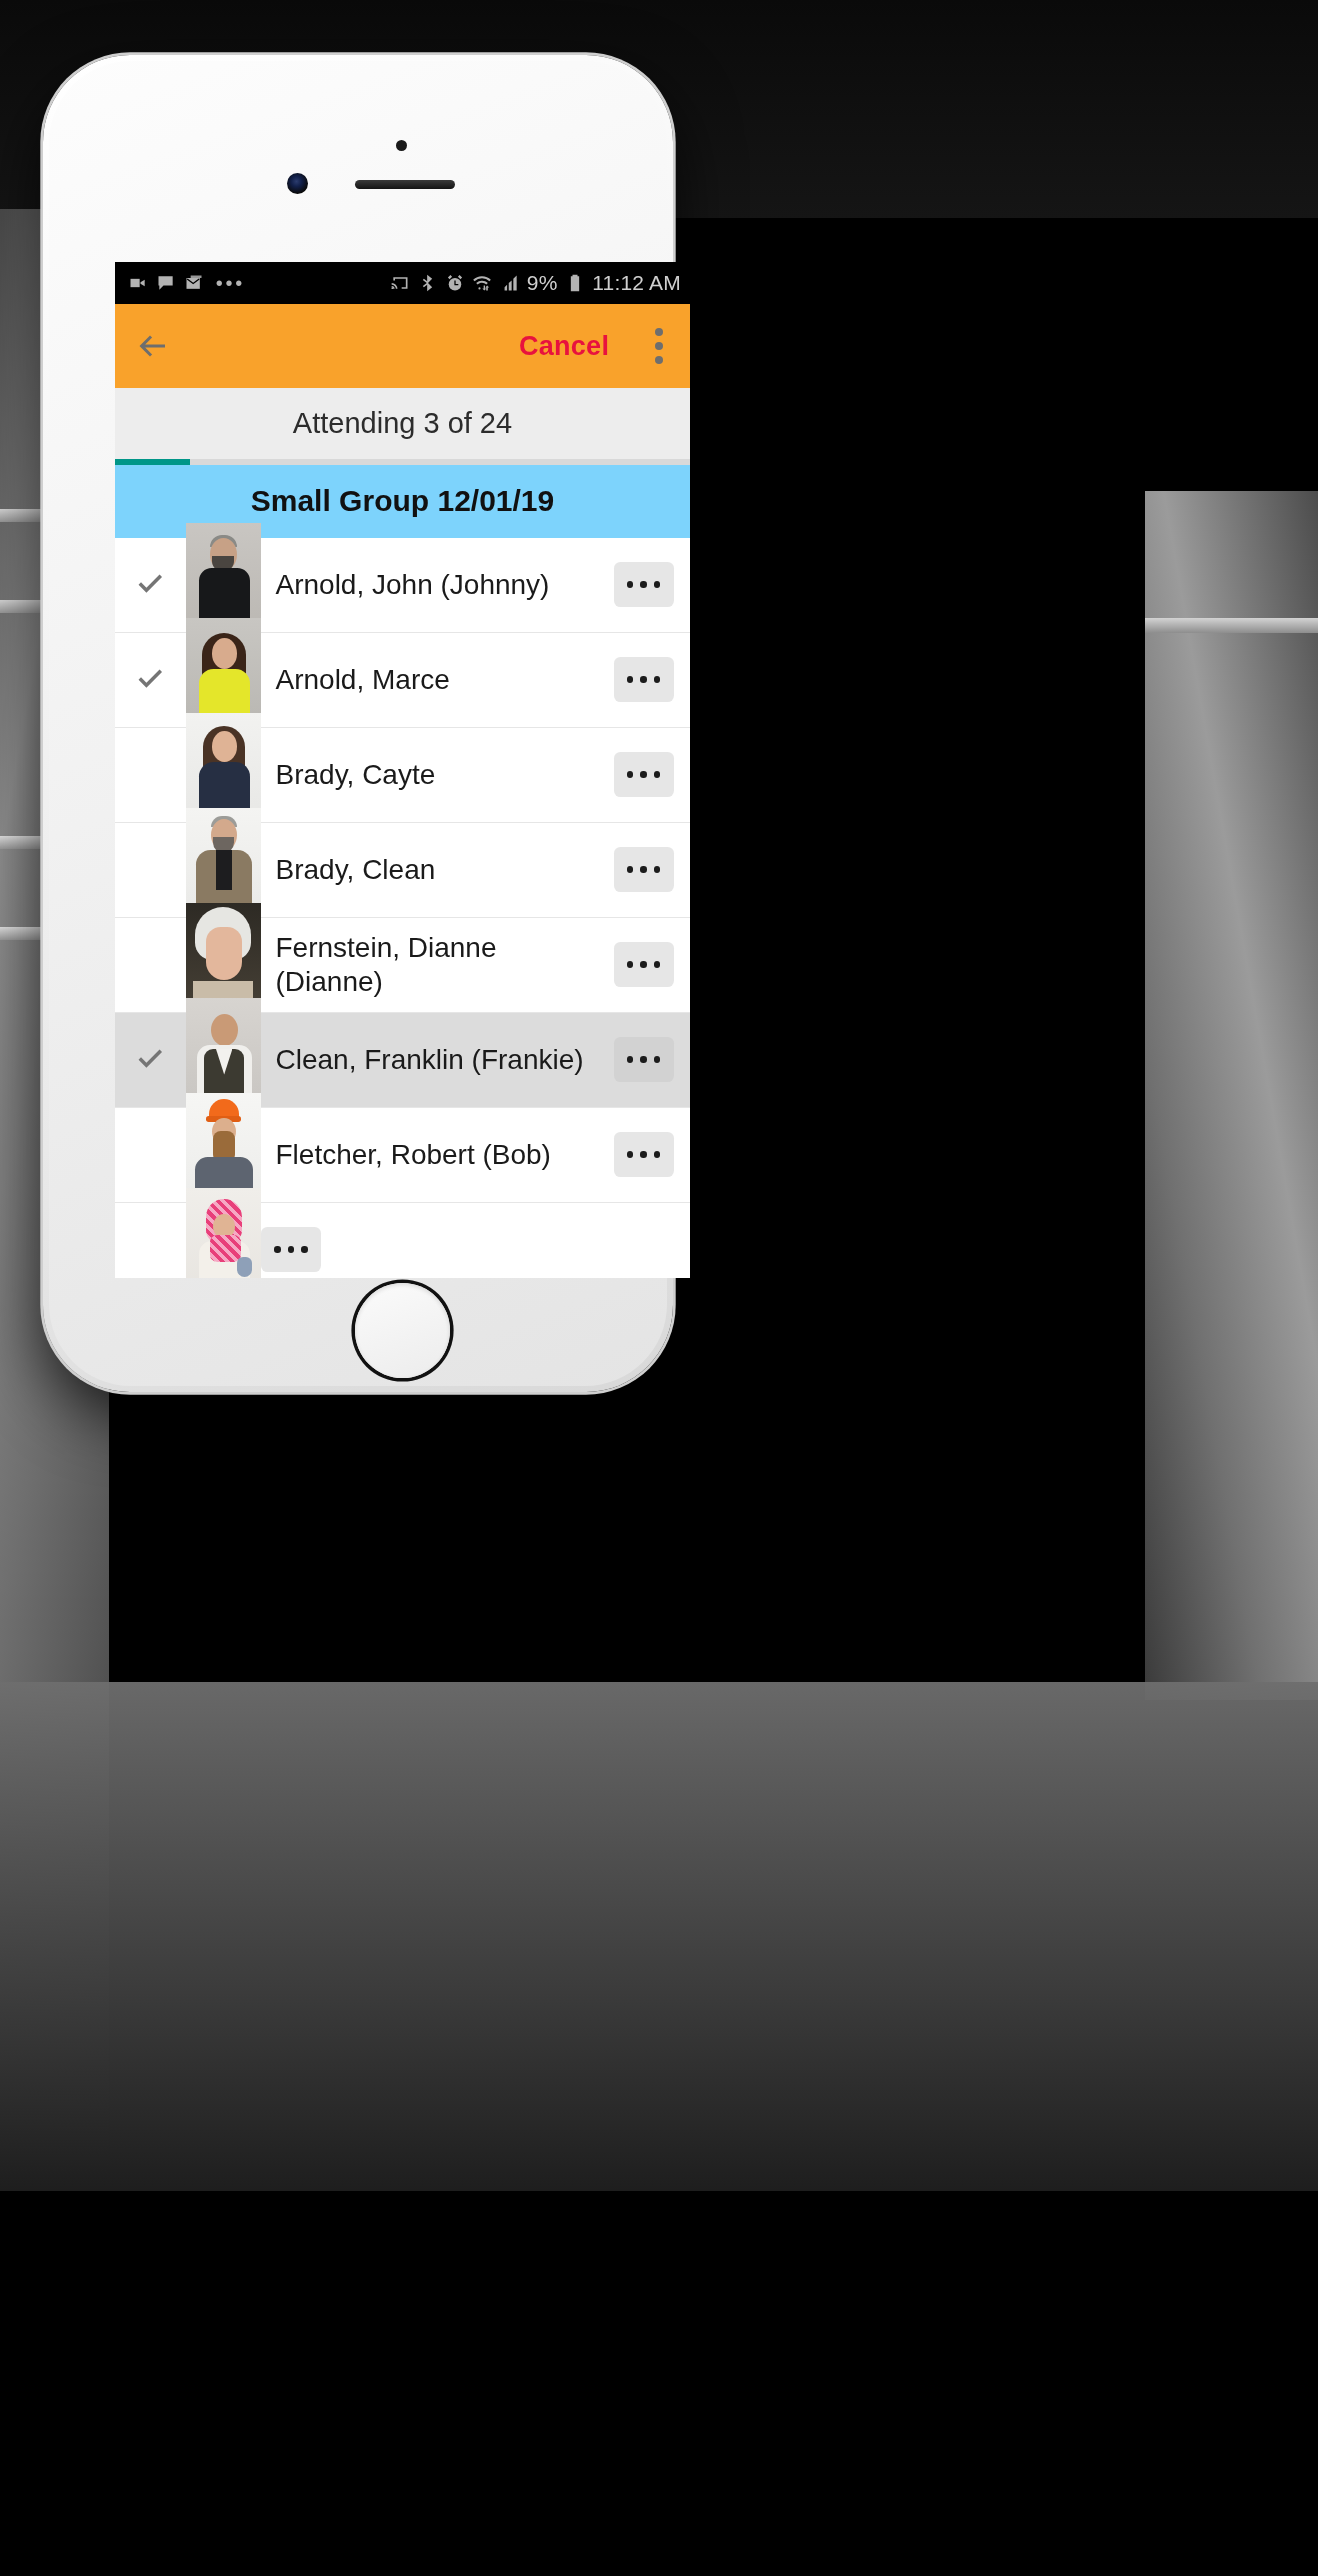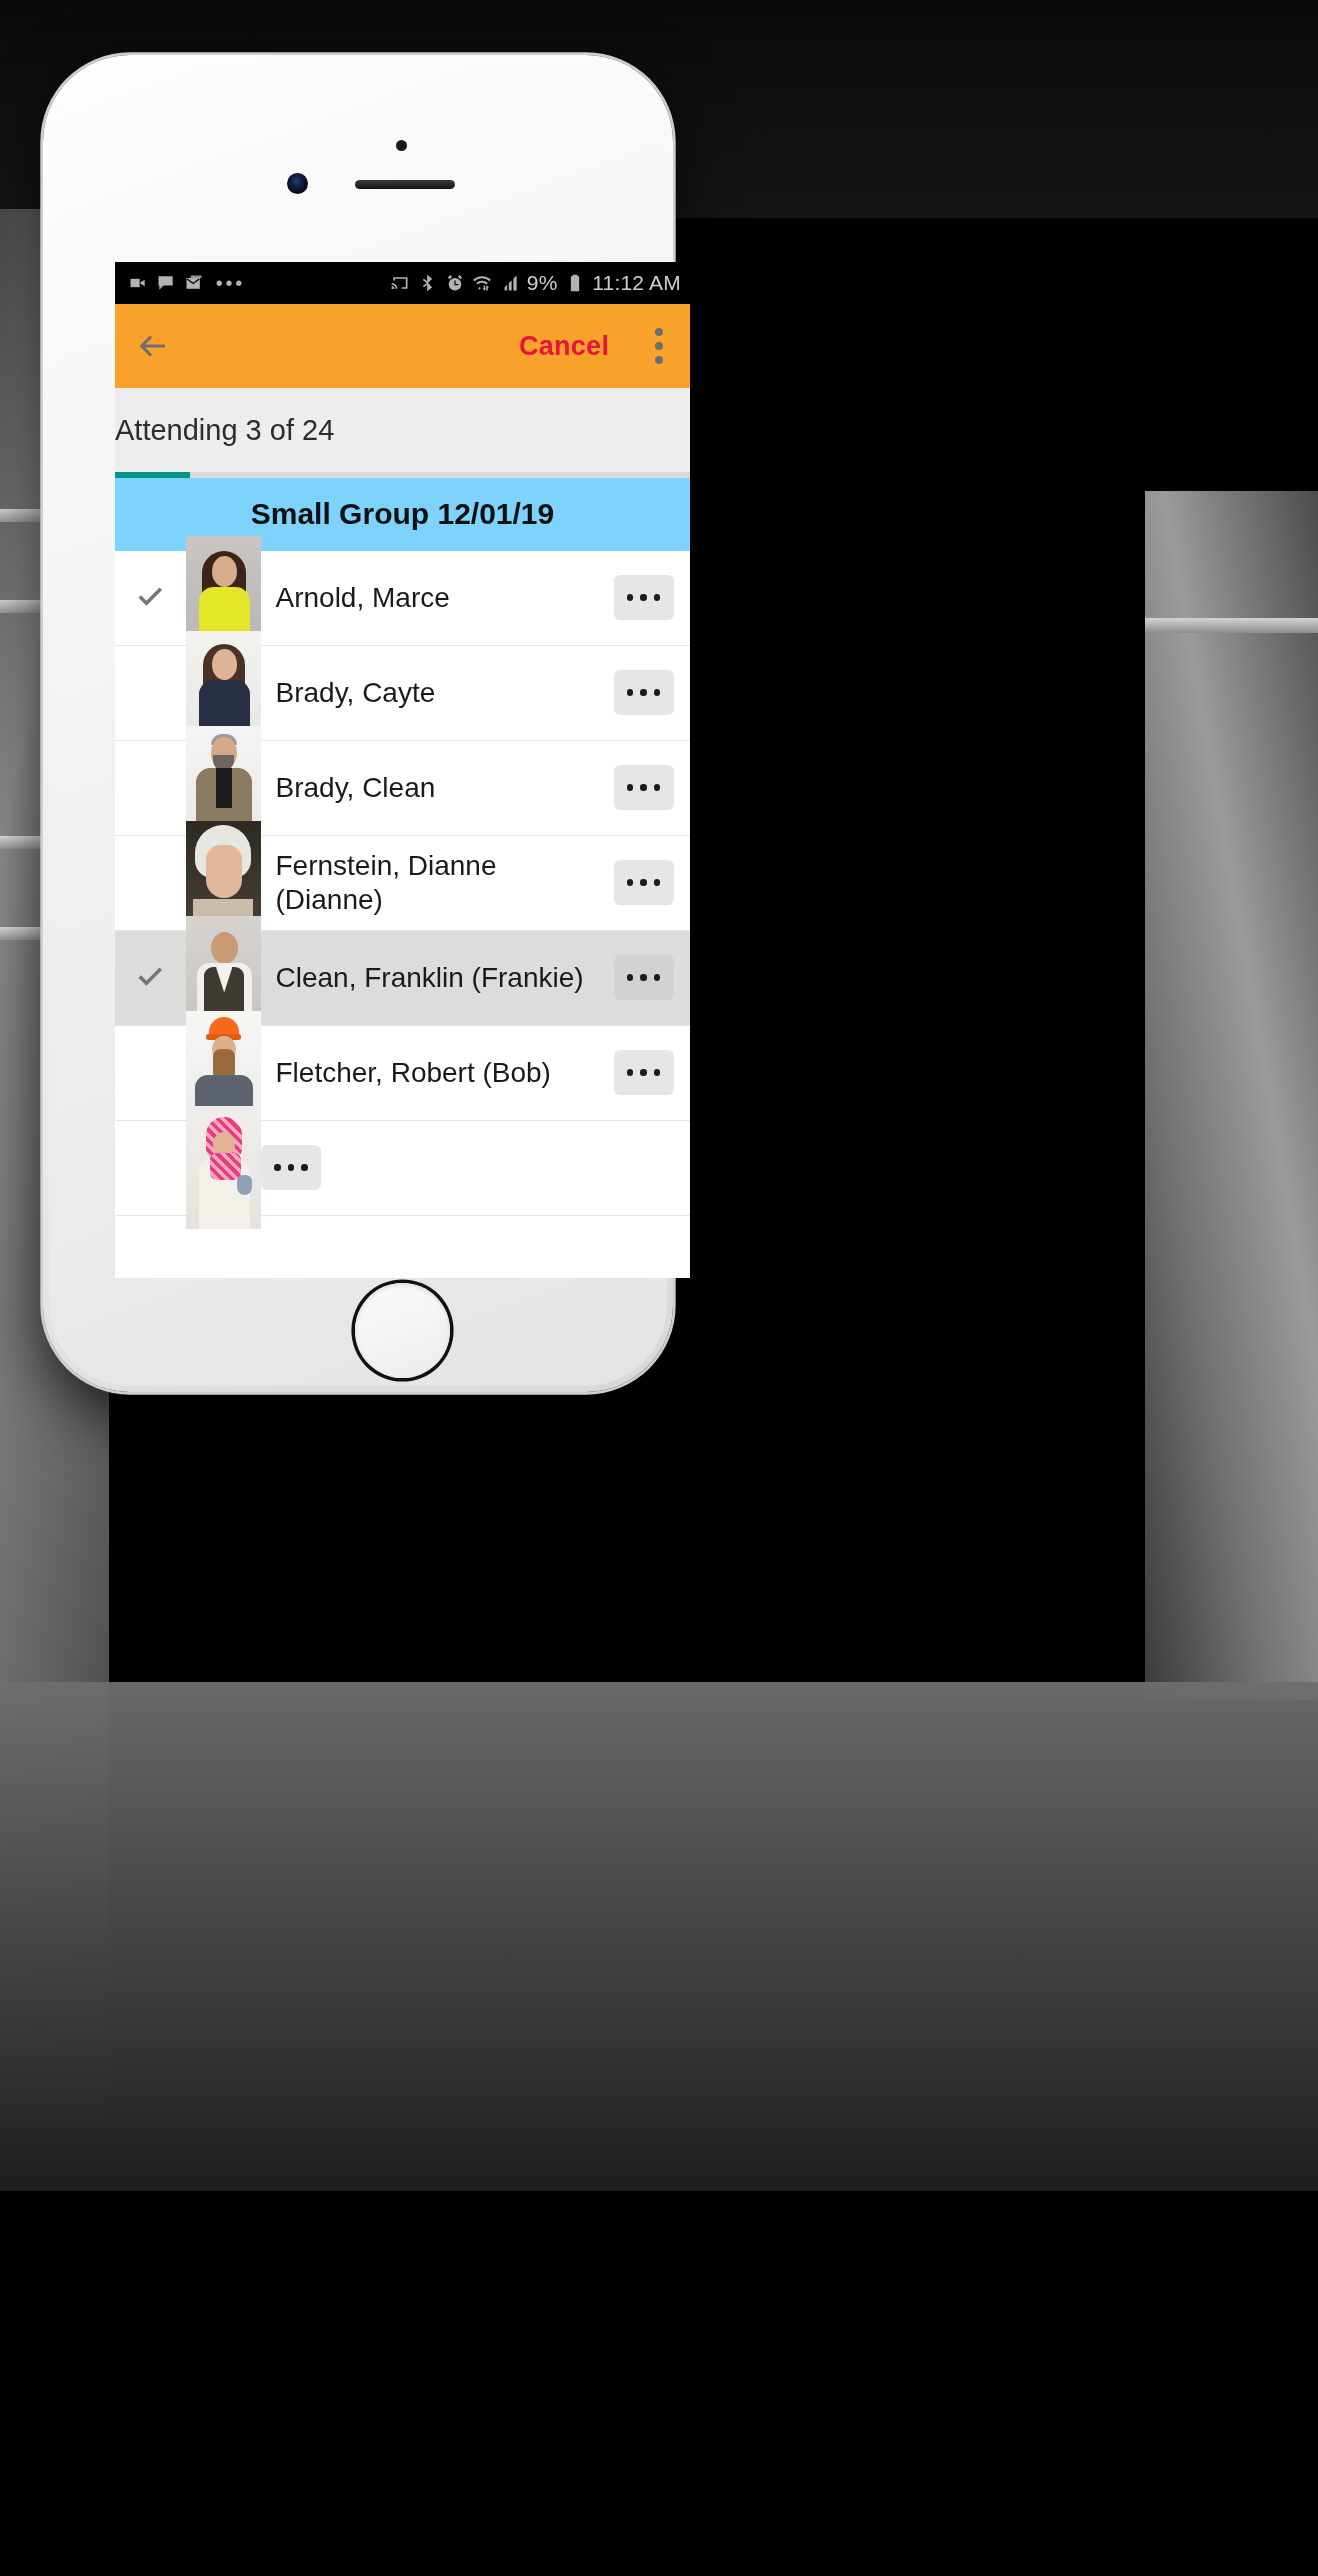--- a/index.html
+++ b/index.html
@@ -126,22 +126,22 @@
   .cancel-btn {
     margin-left:auto; color:#E8123E; font-size:27px; font-weight:bold;
     letter-spacing:0.3px; background:none; border:none; cursor:pointer;
     font-family:"Liberation Sans", sans-serif;
   }
   .kebab { margin-left:38px; display:flex; flex-direction:column; gap:5.5px; padding:3.6px 7.3px; }
   .kebab span { width:8.2px; height:8.2px; border-radius:50%; background:#6e6e6e; display:block; }
 
   
   .attending-bar {
-    height:84px; background:#EDEDED;
-    display:flex; align-items:center; justify-content:flex-start;
+    height:71px; background:#EDEDED;
+    display:flex; align-items:center; justify-content:center;
   }
   .attending-text { font-size:29px; color:#2c2c2c; }
 
   
   .progress-track { height:5.5px; background:#D9D9D9; width:100%; }
   .progress-fill  { height:5.5px; background:#009688; width:13%; }
 
   
   .group-bar {
     height:73px; background:#7dd3fc;
@@ -343,20 +343,41 @@
     </div>
 
     <div class="roster" id="roster">
         <div class="row">
           <div class="check-cell">
             <svg class="check-ico" viewBox="0 0 24 24">
               <path d="M9.2 17.6L3.8 12.2l1.7-1.7 3.7 3.7 9-9 1.7 1.7z" fill="#757575"></path>
             </svg>
           </div>
           <div class="avatar">
+            <div class="av av-john">
+              <div class="hair"></div>
+              <div class="head"></div>
+              <div class="beard"></div>
+              <div class="body"></div>
+            </div>
+          </div>
+          <div class="name-cell">Arnold, John (Johnny)</div>
+          <button class="more-btn" aria-label="...">
+            <i></i>
+            <i></i>
+            <i></i>
+          </button>
+        </div>
+        <div class="row">
+          <div class="check-cell">
+            <svg class="check-ico" viewBox="0 0 24 24">
+              <path d="M9.2 17.6L3.8 12.2l1.7-1.7 3.7 3.7 9-9 1.7 1.7z" fill="#757575"></path>
+            </svg>
+          </div>
+          <div class="avatar">
             <div class="av av-marce">
               <div class="hair-back"></div>
               <div class="head"></div>
               <div class="body"></div>
             </div>
           </div>
           <div class="name-cell">Arnold, Marce</div>
           <button class="more-btn" aria-label="...">
             <i></i>
             <i></i>

